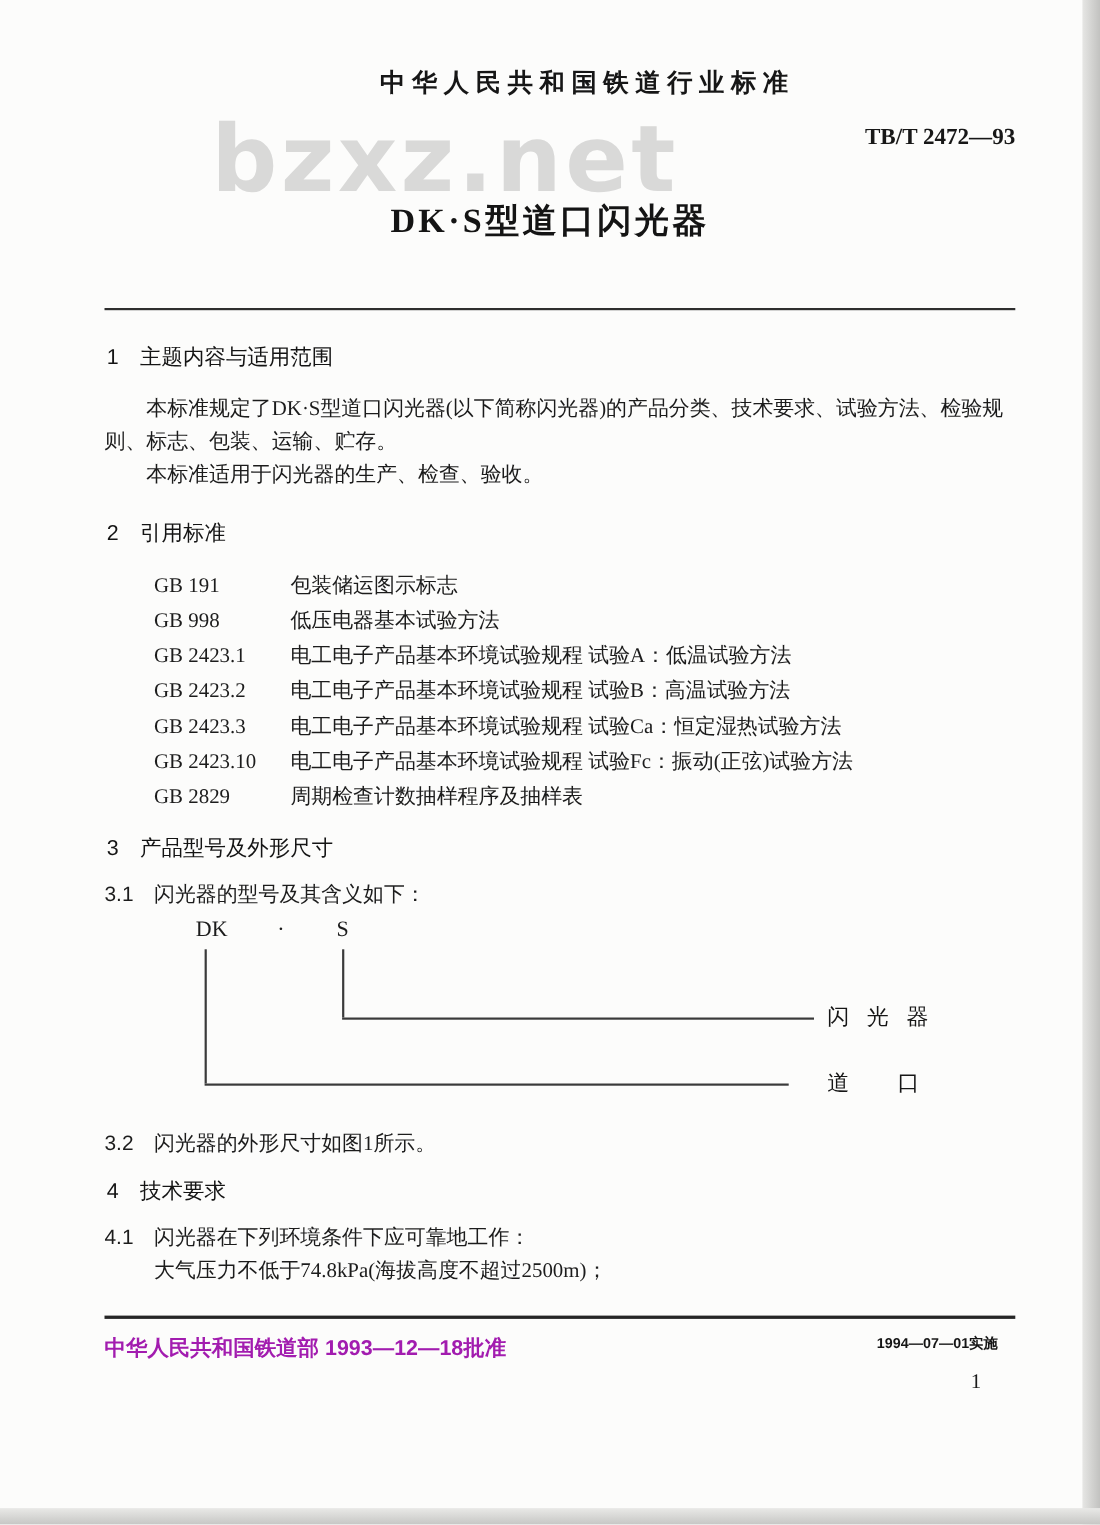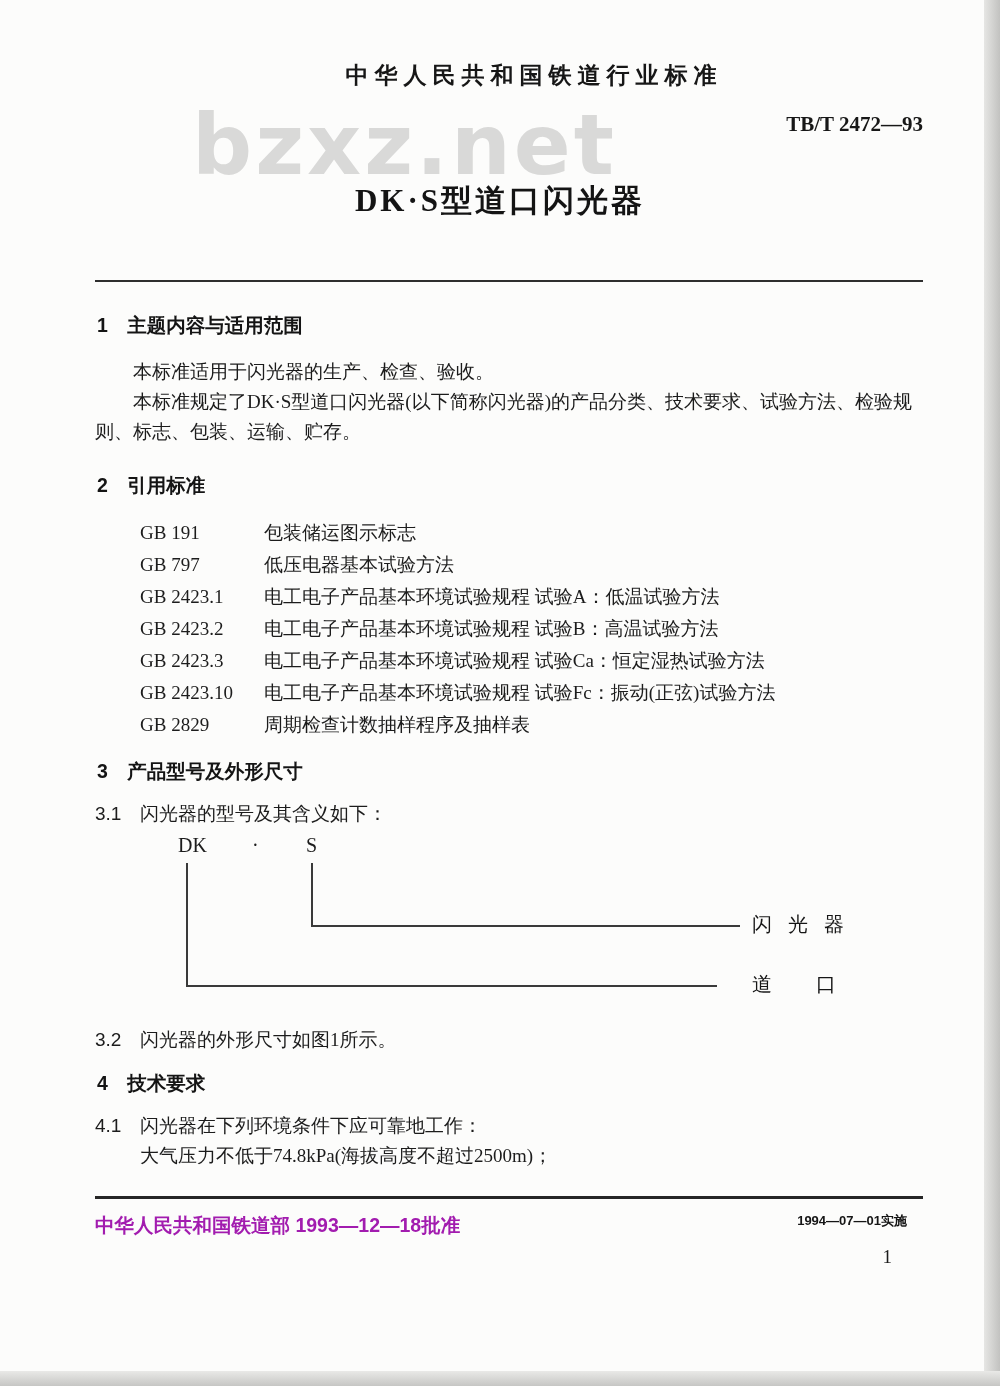--- a/index.html
+++ b/index.html
@@ -69,21 +69,21 @@
     background: #2e2e2e;
     z-index: 2;
   }
   .content {
     position: absolute; top: 305px; left: 95px; width: 830px;
     font-size: 19px;
     z-index: 2;
   }
   h2.sec {
     font-family: "Liberation Sans", sans-serif;
-    font-weight: bold;
+    font-weight: normal;
     font-size: 19.5px;
     line-height: 24px;
     color: #141414;
   }
   .sec-1 { margin: 8px 0 20px 2px; }
   .sec-2 { margin: 26px 0 20px 2px; }
   .sec-3 { margin: 18px 0 16px 2px; }
   .sec-4 { margin: 16px 0 16px 2px; }
   p.body-para {
     line-height: 30px;
@@ -155,31 +155,31 @@
 
   <div class="doc-header">中华人民共和国铁道行业标准</div>
   <div class="std-number">TB/T 2472—93</div>
   <h1 class="doc-title">DK·S型道口闪光器</h1>
 
   <div class="top-rule"></div>
 
   <div class="content">
 
     <h2 class="sec sec-1">1　主题内容与适用范围</h2>
+    <p class="body-para">本标准规定了DK·S型道口闪光器(以下简称闪光器)的产品分类、技术要求、试验方法、检验规则、标志、包装、运输、贮存。</p>
     <p class="body-para">本标准适用于闪光器的生产、检查、验收。</p>
-    <p class="body-para">本标准规定了DK·S型道口闪光器(以下简称闪光器)的产品分类、技术要求、试验方法、检验规则、标志、包装、运输、贮存。</p>
 
     <h2 class="sec sec-2">2　引用标准</h2>
     <div class="ref-list">
       <div class="ref-row">
         <span class="ref-code">GB 191</span>
         <span class="ref-title">包装储运图示标志</span>
       </div>
       <div class="ref-row">
-        <span class="ref-code">GB 797</span>
+        <span class="ref-code">GB 998</span>
         <span class="ref-title">低压电器基本试验方法</span>
       </div>
       <div class="ref-row">
         <span class="ref-code">GB 2423.1</span>
         <span class="ref-title">电工电子产品基本环境试验规程 试验A：低温试验方法</span>
       </div>
       <div class="ref-row">
         <span class="ref-code">GB 2423.2</span>
         <span class="ref-title">电工电子产品基本环境试验规程 试验B：高温试验方法</span>
       </div>

